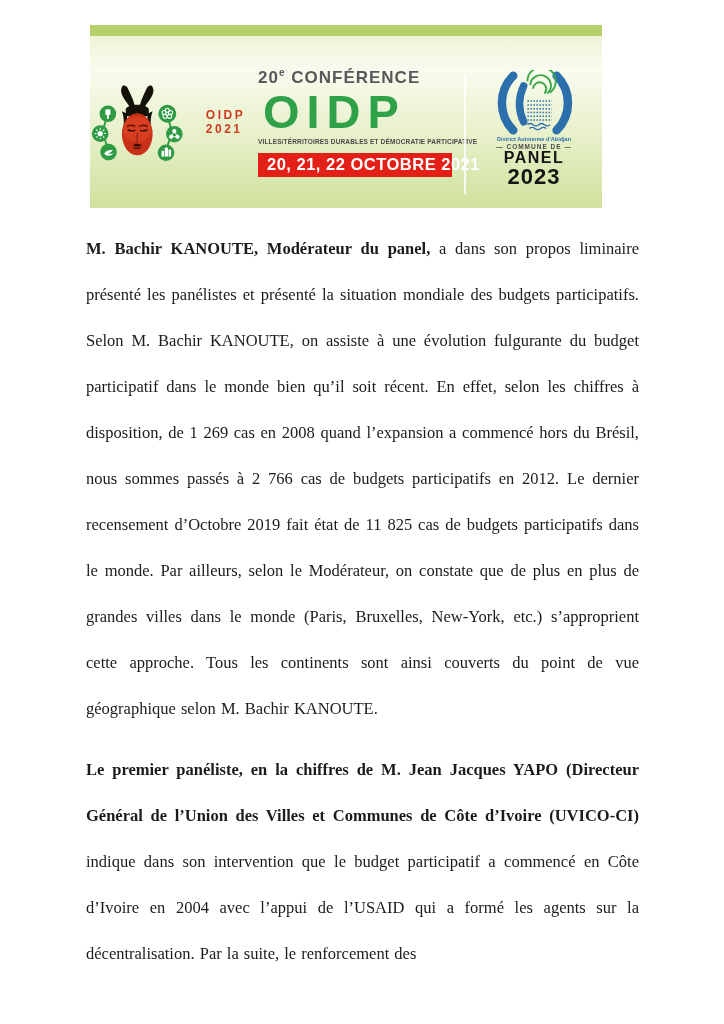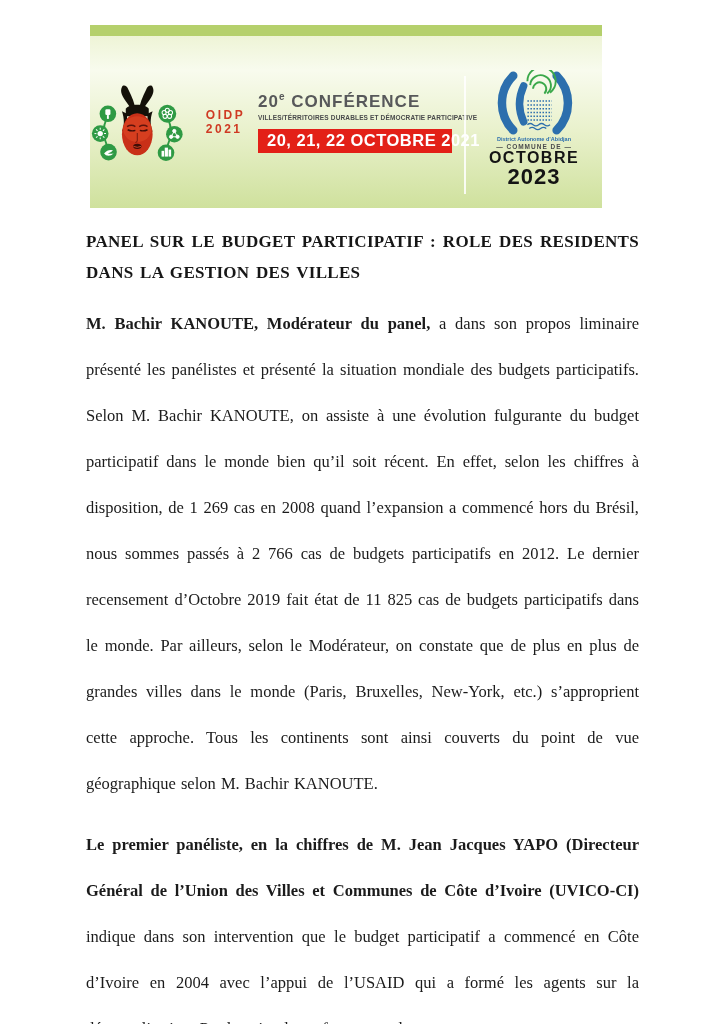--- a/index.html
+++ b/index.html
@@ -153,20 +153,21 @@
             <path d="M74,78 l0,12 q0,3 -3,3" stroke="#7a1a0e" stroke-width="1.6" fill="none"></path>
             <ellipse cx="74" cy="99" rx="6.5" ry="4" fill="#3f0d07"></ellipse>
             <path d="M68,99 q6,3 12,0" stroke="#e04a26" stroke-width="1.4" fill="none"></path>
           </g>
         </svg>
         <div class="logo-caption">OIDP 2021</div>
       </div>
 
       <div class="center-block">
         <div class="conf-line"><span>20</span><sup>e</sup>&nbsp;<span>CONFÉRENCE</span></div>
+        <div class="acronym">OIDP</div>
         <div class="subtitle">VILLES/TÉRRITOIRES DURABLES ET DÉMOCRATIE PARTICIPATIVE</div>
         <div class="datebox">20, 21, 22 OCTOBRE 2021</div>
       </div>
 
       <div class="vsep"></div>
 
       <div class="cocody">
         <svg width="96" height="66" viewBox="0 0 100 70">
           <path d="M28,6 C12,22 12,48 28,64" fill="none" stroke="#2c6fad" stroke-width="9" stroke-linecap="round"></path>
           <path d="M39,17 C33,30 33,42 39,55" fill="none" stroke="#2c6fad" stroke-width="8" stroke-linecap="round"></path>
@@ -184,25 +185,24 @@
             <line x1="43" y1="49" x2="69" y2="49"></line>
               <line x1="43" y1="53" x2="69" y2="53"></line>
           </g>
           <g fill="none" stroke="#2c6fad" stroke-width="1.3">
             <path d="M43,58 q3,-2.5 6,0 t6,0 t6,0 t6,0"></path>
             <path d="M45,62 q3,-2.5 6,0 t6,0 t6,0"></path>
           </g>
         </svg>
         <div class="cocody-district">District Autonome d’Abidjan</div>
         <div class="cocody-commune">— COMMUNE DE —</div>
-        <div class="cocody-name">OCTOBRE</div>
+        <div class="cocody-name">PANEL</div>
         <div class="cocody-year">2023</div>
       </div>
     </div>
   </div>
 
   <div class="doc">
-    <h1 class="doc-title">PANEL SUR LE BUDGET PARTICIPATIF : ROLE DES RESIDENTS DANS LA GESTION DES VILLES</h1>
     <p class="para"><span class="b">M. Bachir KANOUTE, Modérateur du panel, </span><span>a dans son propos liminaire présenté les panélistes et présenté la situation mondiale des budgets participatifs. Selon M. Bachir KANOUTE, on assiste à une évolution fulgurante du budget participatif dans le monde bien qu’il soit récent. En effet, selon les chiffres à disposition, de 1 269 cas en 2008 quand l’expansion a commencé hors du Brésil, nous sommes passés à 2 766 cas de budgets participatifs en 2012. Le dernier recensement d’Octobre 2019 fait état de 11 825 cas de budgets participatifs dans le monde. Par ailleurs, selon le Modérateur, on constate que de plus en plus de grandes villes dans le monde (Paris, Bruxelles, New-York, etc.) s’approprient cette approche. Tous les continents sont ainsi couverts du point de vue géographique selon M. Bachir KANOUTE.</span></p>
     <p class="para"><span class="b">Le premier panéliste, en la chiffres de M. Jean Jacques YAPO (Directeur Général de l’Union des Villes et Communes de Côte d’Ivoire (UVICO-CI) </span><span>indique dans son intervention que le budget participatif a commencé en Côte d’Ivoire en 2004 avec l’appui de l’USAID qui a formé les agents sur la décentralisation. Par la suite, le renforcement des</span></p>
   </div>
 
 </div>
 
 </body></html>

